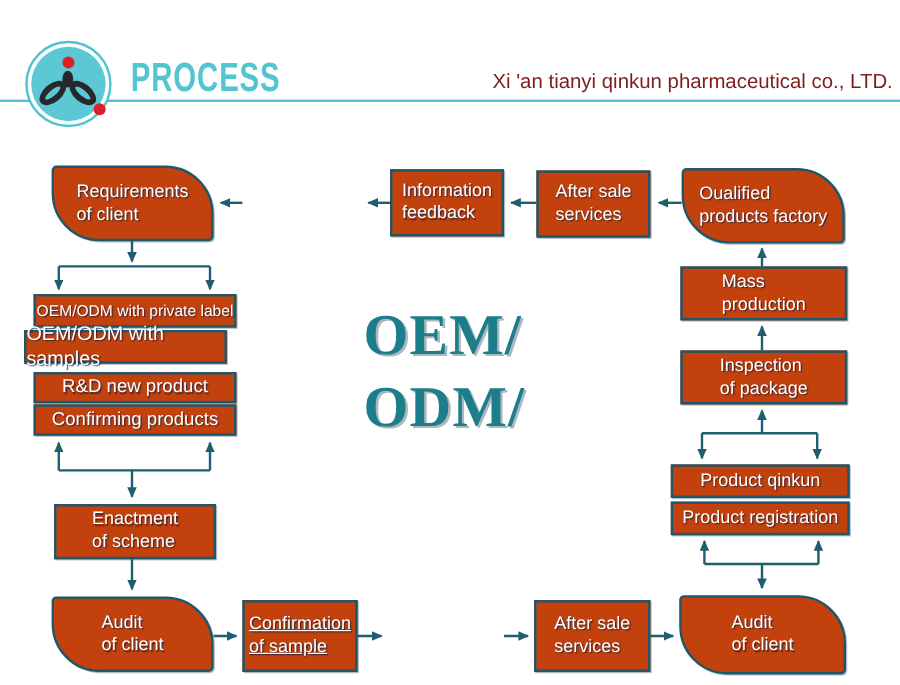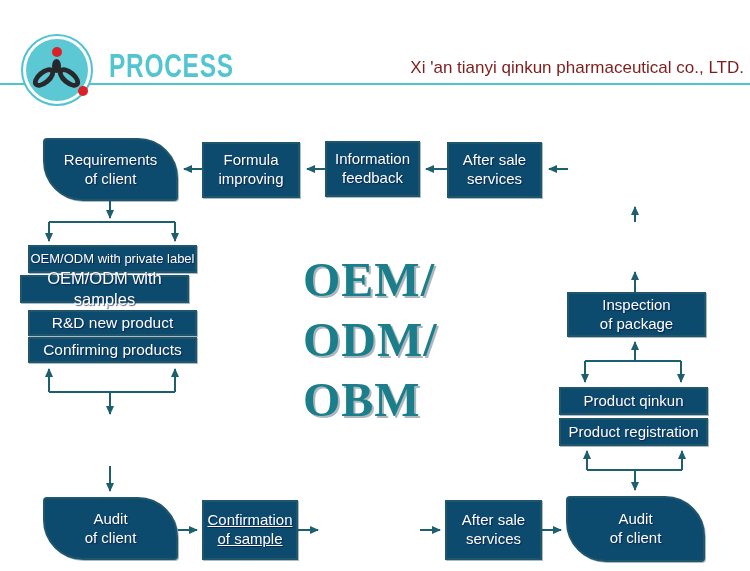--- a/index.html
+++ b/index.html
@@ -20,22 +20,22 @@
   .leaf-right{left:56px;top:70px;transform:rotate(40deg);}
   .process-title{position:absolute;left:109px;top:46px;font-size:34px;font-weight:bold;
                  color:#52c5d1;letter-spacing:1px;transform:scaleX(.72);transform-origin:left top;
                  white-space:nowrap;}
   .company-name{position:absolute;right:6px;top:58px;font-size:17px;color:#7f1d1d;white-space:nowrap;}
 
   
   .connectors{position:absolute;left:0;top:0;}
 
   
-  .box{position:absolute;background:#0c4a6e;border:2px solid #1f566b;box-sizing:border-box;
-       color:#ffffff;display:flex;align-items:center;justify-content:center;text-align:center;
+  .box{position:absolute;background:#c2410c;border:2px solid #1f566b;box-sizing:border-box;
+       color:#ffffff;display:flex;align-items:center;justify-content:center;
        white-space:pre-line;font-size:15px;line-height:1.25;
        text-shadow:1px 1px 1px rgba(10,30,70,.75);box-shadow:1px 1px 0 rgba(20,60,90,.35);}
   .leafbox{border-radius:4px 40px 4px 40px;}
 
   .b-requirements{left:43px;top:138px;width:135px;height:63px;}
   .b-formula{left:202px;top:142px;width:98px;height:56px;}
   .b-feedback{left:325px;top:141px;width:95px;height:56px;}
   .b-aftersale-top{left:447px;top:142px;width:95px;height:56px;}
   .b-factory{left:568px;top:140px;width:136px;height:63px;}
 
@@ -119,46 +119,49 @@
 
       <path d="M587,470 L587,451" marker-end="url(#ah)"></path>
       <path d="M682,470 L682,451" marker-end="url(#ah)"></path>
       <path d="M587,470 L682,470"></path>
       <path d="M635,470 L635,490" marker-end="url(#ah)"></path>
     </g>
   </svg>
 
   <div class="box leafbox b-requirements">Requirements
 of client</div>
-  <div class="box b-formula">Formula
-improving</div>
   <div class="box b-feedback">Information
 feedback</div>
   <div class="box b-aftersale-top">After sale
 services</div>
+  <div class="box leafbox b-factory">Oualified
+products factory</div>
 
   <div class="box b-oem-private">OEM/ODM with private label</div>
   <div class="box b-oem-samples">OEM/ODM with samples</div>
   <div class="box b-rd-new">R&amp;D new product</div>
   <div class="box b-confirming">Confirming products</div>
 
+  <div class="box b-enactment">Enactment
+of scheme</div>
   <div class="box leafbox b-audit-left">Audit
 of client</div>
 
   <div class="box b-confirmation">Confirmation
 of sample</div>
   <div class="box b-aftersale-bottom">After sale
 services</div>
   <div class="box leafbox b-audit-right">Audit
 of client</div>
 
+  <div class="box b-mass">Mass
+production</div>
   <div class="box b-inspection">Inspection
 of package</div>
   <div class="box b-order">Product qinkun</div>
   <div class="box b-registration">Product registration</div>
 
   <div class="center-text">
     <div>OEM/</div>
     <div>ODM/</div>
-    <div>OBM</div>
   </div>
 
 </div>
 
 </body></html>

